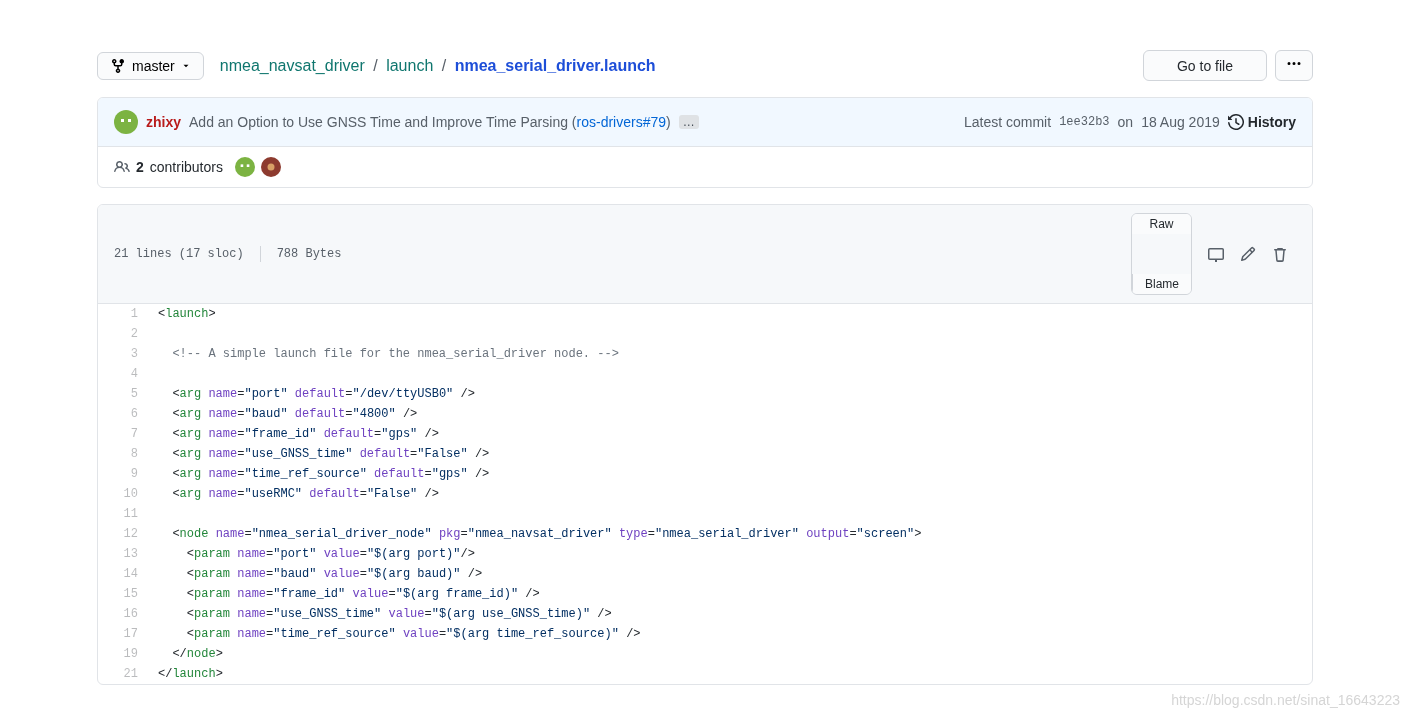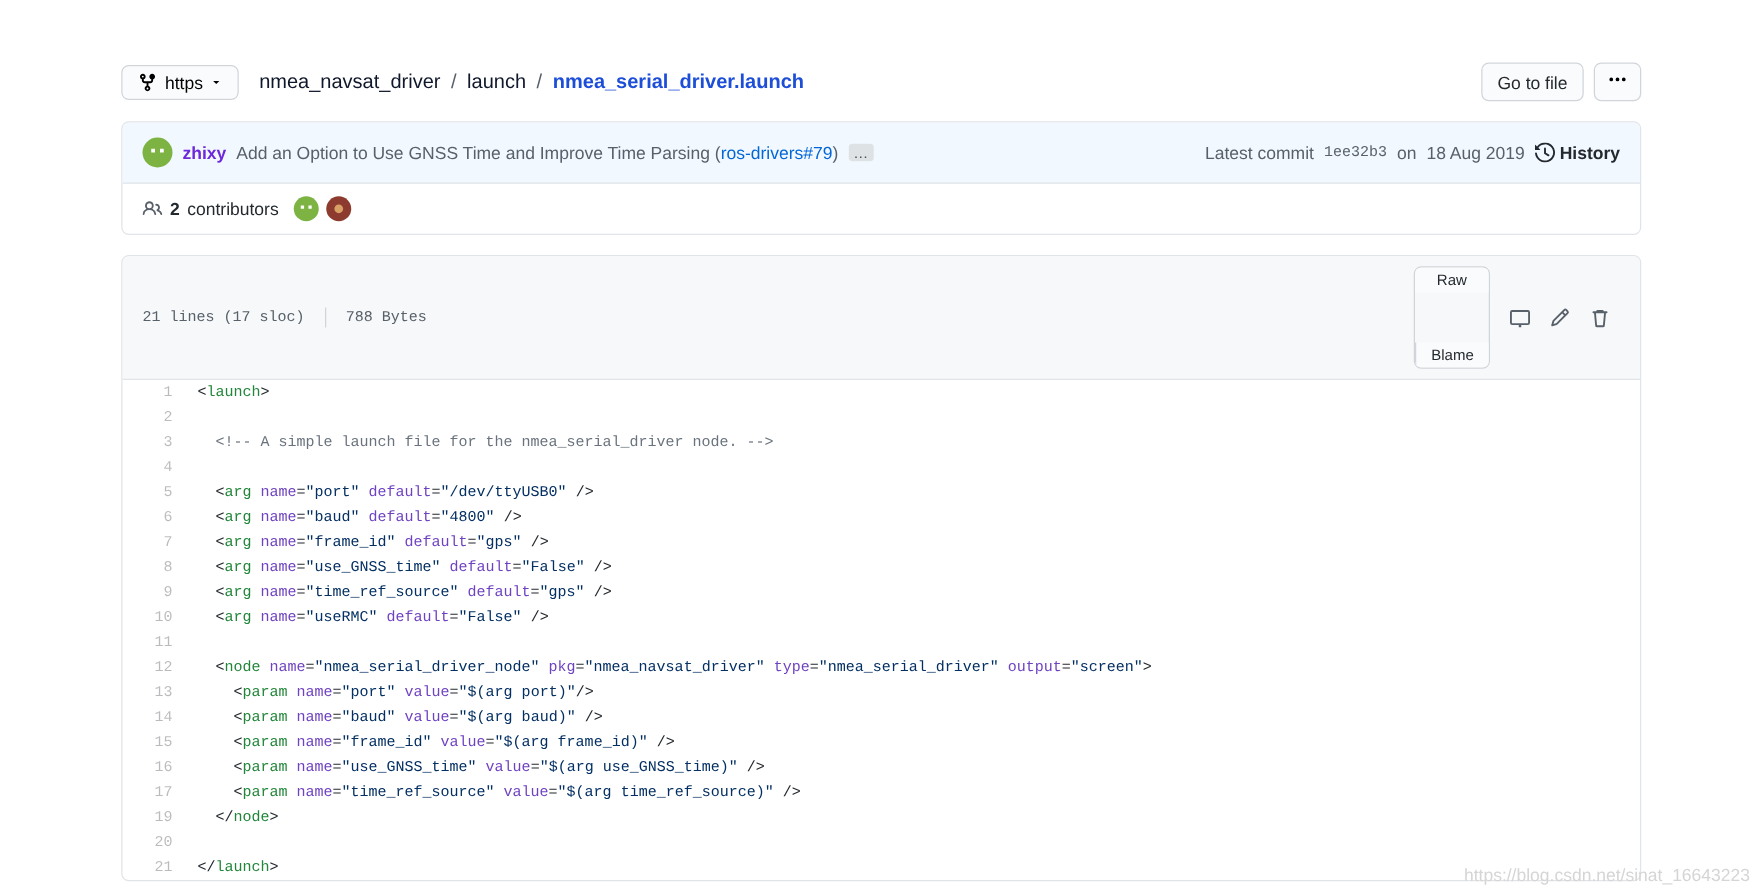--- a/index.html
+++ b/index.html
@@ -10,42 +10,42 @@
   .container { max-width: 1280px; margin: 0 auto; padding: 0 32px; padding-top: 50px; }
   .top-row { display: flex; align-items: center; justify-content: space-between; margin-bottom: 16px; }
   .left-nav { display: flex; align-items: center; gap: 8px; }
   .branch-btn {
     display: inline-flex; align-items: center; gap: 6px;
     padding: 5px 12px; border: 1px solid #d1d5da; border-radius: 6px;
     background: #fafbfc; font-size: 14px; cursor: pointer;
   }
   .branch-btn svg { fill: currentColor; }
   .breadcrumb { font-size: 16px; margin-left: 8px; }
-  .breadcrumb a { color: #0f172a; text-decoration: none; }
+  .breadcrumb a { color: #0f766e; text-decoration: none; }
   .breadcrumb .sep { color: #586069; margin: 0 4px; }
   .breadcrumb .final { font-weight: 600; color: #1d4ed8; }
   .right-actions { display: flex; gap: 8px; }
   .btn {
-    padding: 5px 12px; border: 1px solid #d1d5da; border-radius: 6px;
+    padding: 5px 33px; border: 1px solid #d1d5da; border-radius: 6px;
     background: #fafbfc; font-size: 14px; cursor: pointer; color: #24292e;
   }
   .btn.icon-btn { padding: 5px 10px; }
   .box { border: 1px solid #e1e4e8; border-radius: 6px; overflow: hidden; margin-bottom: 16px; }
   .commit-bar {
     background: #f1f8ff; padding: 12px 16px;
     display: flex; align-items: center; justify-content: space-between;
     border-bottom: 1px solid #e1e4e8;
   }
   .commit-left { display: flex; align-items: center; gap: 8px; }
   .avatar {
     width: 24px; height: 24px; border-radius: 50%; background: #7cb342;
     display: inline-flex; align-items: center; justify-content: center;
   }
   .avatar.small { width: 20px; height: 20px; }
-  .author { font-weight: 600; color: #6d28d9; }
+  .author { font-weight: 600; color: #b91c1c; }
   .commit-msg { color: #586069; }
   .commit-msg a { color: #0366d6; text-decoration: none; }
   .ellipsis-btn {
     background: #dfe2e5; border: none; border-radius: 3px; padding: 0 4px;
     font-size: 12px; cursor: pointer; color: #444d56; line-height: 12px; height: 14px;
   }
   .commit-right { display: flex; align-items: center; gap: 8px; color: #586069; font-size: 14px; }
   .sha { font-family: SFMono-Regular, Consolas, "Liberation Mono", Menlo, monospace; font-size: 12px; color: #586069; }
   .history-link { display: inline-flex; align-items: center; gap: 4px; color: #24292e; font-weight: 600; text-decoration: none; }
   .contributors-bar { padding: 10px 16px; display: flex; align-items: center; gap: 12px; }
@@ -79,21 +79,21 @@
 <body>
 
 <div class="container">
 
   <div class="top-row">
     <div class="left-nav">
       <button class="branch-btn">
         <svg width="16" height="16" viewBox="0 0 16 16">
             <path d="M5 3.25a.75.75 0 11-1.5 0 .75.75 0 011.5 0zm0 2.122a2.25 2.25 0 10-1.5 0v.878A2.25 2.25 0 005.75 8.5h1.5v2.128a2.251 2.251 0 101.5 0V8.5h1.5a2.25 2.25 0 002.25-2.25v-.878a2.25 2.25 0 10-1.5 0v.878a.75.75 0 01-.75.75h-4.5A.75.75 0 015 6.25v-.878zm3.75 7.378a.75.75 0 11-1.5 0 .75.75 0 011.5 0zm3-8.75a.75.75 0 100-1.5.75.75 0 000 1.5z"></path>
           </svg>
-        <span>https</span>
+        <span>master</span>
         <svg width="10" height="10" viewBox="0 0 16 16">
             <path d="M4 6l4 4 4-4H4z"></path>
           </svg>
       </button>
       <span class="breadcrumb">
         <a href="#">nmea_navsat_driver</a>
         <span class="sep">/</span>
         <a href="#">launch</a>
         <span class="sep">/</span>
         <span class="final">nmea_serial_driver.launch</span>
@@ -262,24 +262,20 @@
           </tr>
           <tr>
             <td class="ln">17</td>
             <td class="cl">    <span class="pl-def">&lt;</span><span class="pl-ent">param</span> <span class="pl-e">name</span><span class="pl-def">=</span><span class="pl-s">"time_ref_source"</span> <span class="pl-e">value</span><span class="pl-def">=</span><span class="pl-s">"$(arg time_ref_source)"</span> <span class="pl-def">/&gt;</span></td>
           </tr>
           <tr>
             <td class="ln">19</td>
             <td class="cl">  <span class="pl-def">&lt;/</span><span class="pl-ent">node</span><span class="pl-def">&gt;</span></td>
           </tr>
           <tr>
-            <td class="ln">20</td>
-            <td class="cl"></td>
-          </tr>
-          <tr>
             <td class="ln">21</td>
             <td class="cl"><span class="pl-def">&lt;/</span><span class="pl-ent">launch</span><span class="pl-def">&gt;</span></td>
           </tr>
         </tbody>
     </table>
 
   </div>
 </div>
 
 <div class="watermark">https://blog.csdn.net/sinat_16643223</div>

